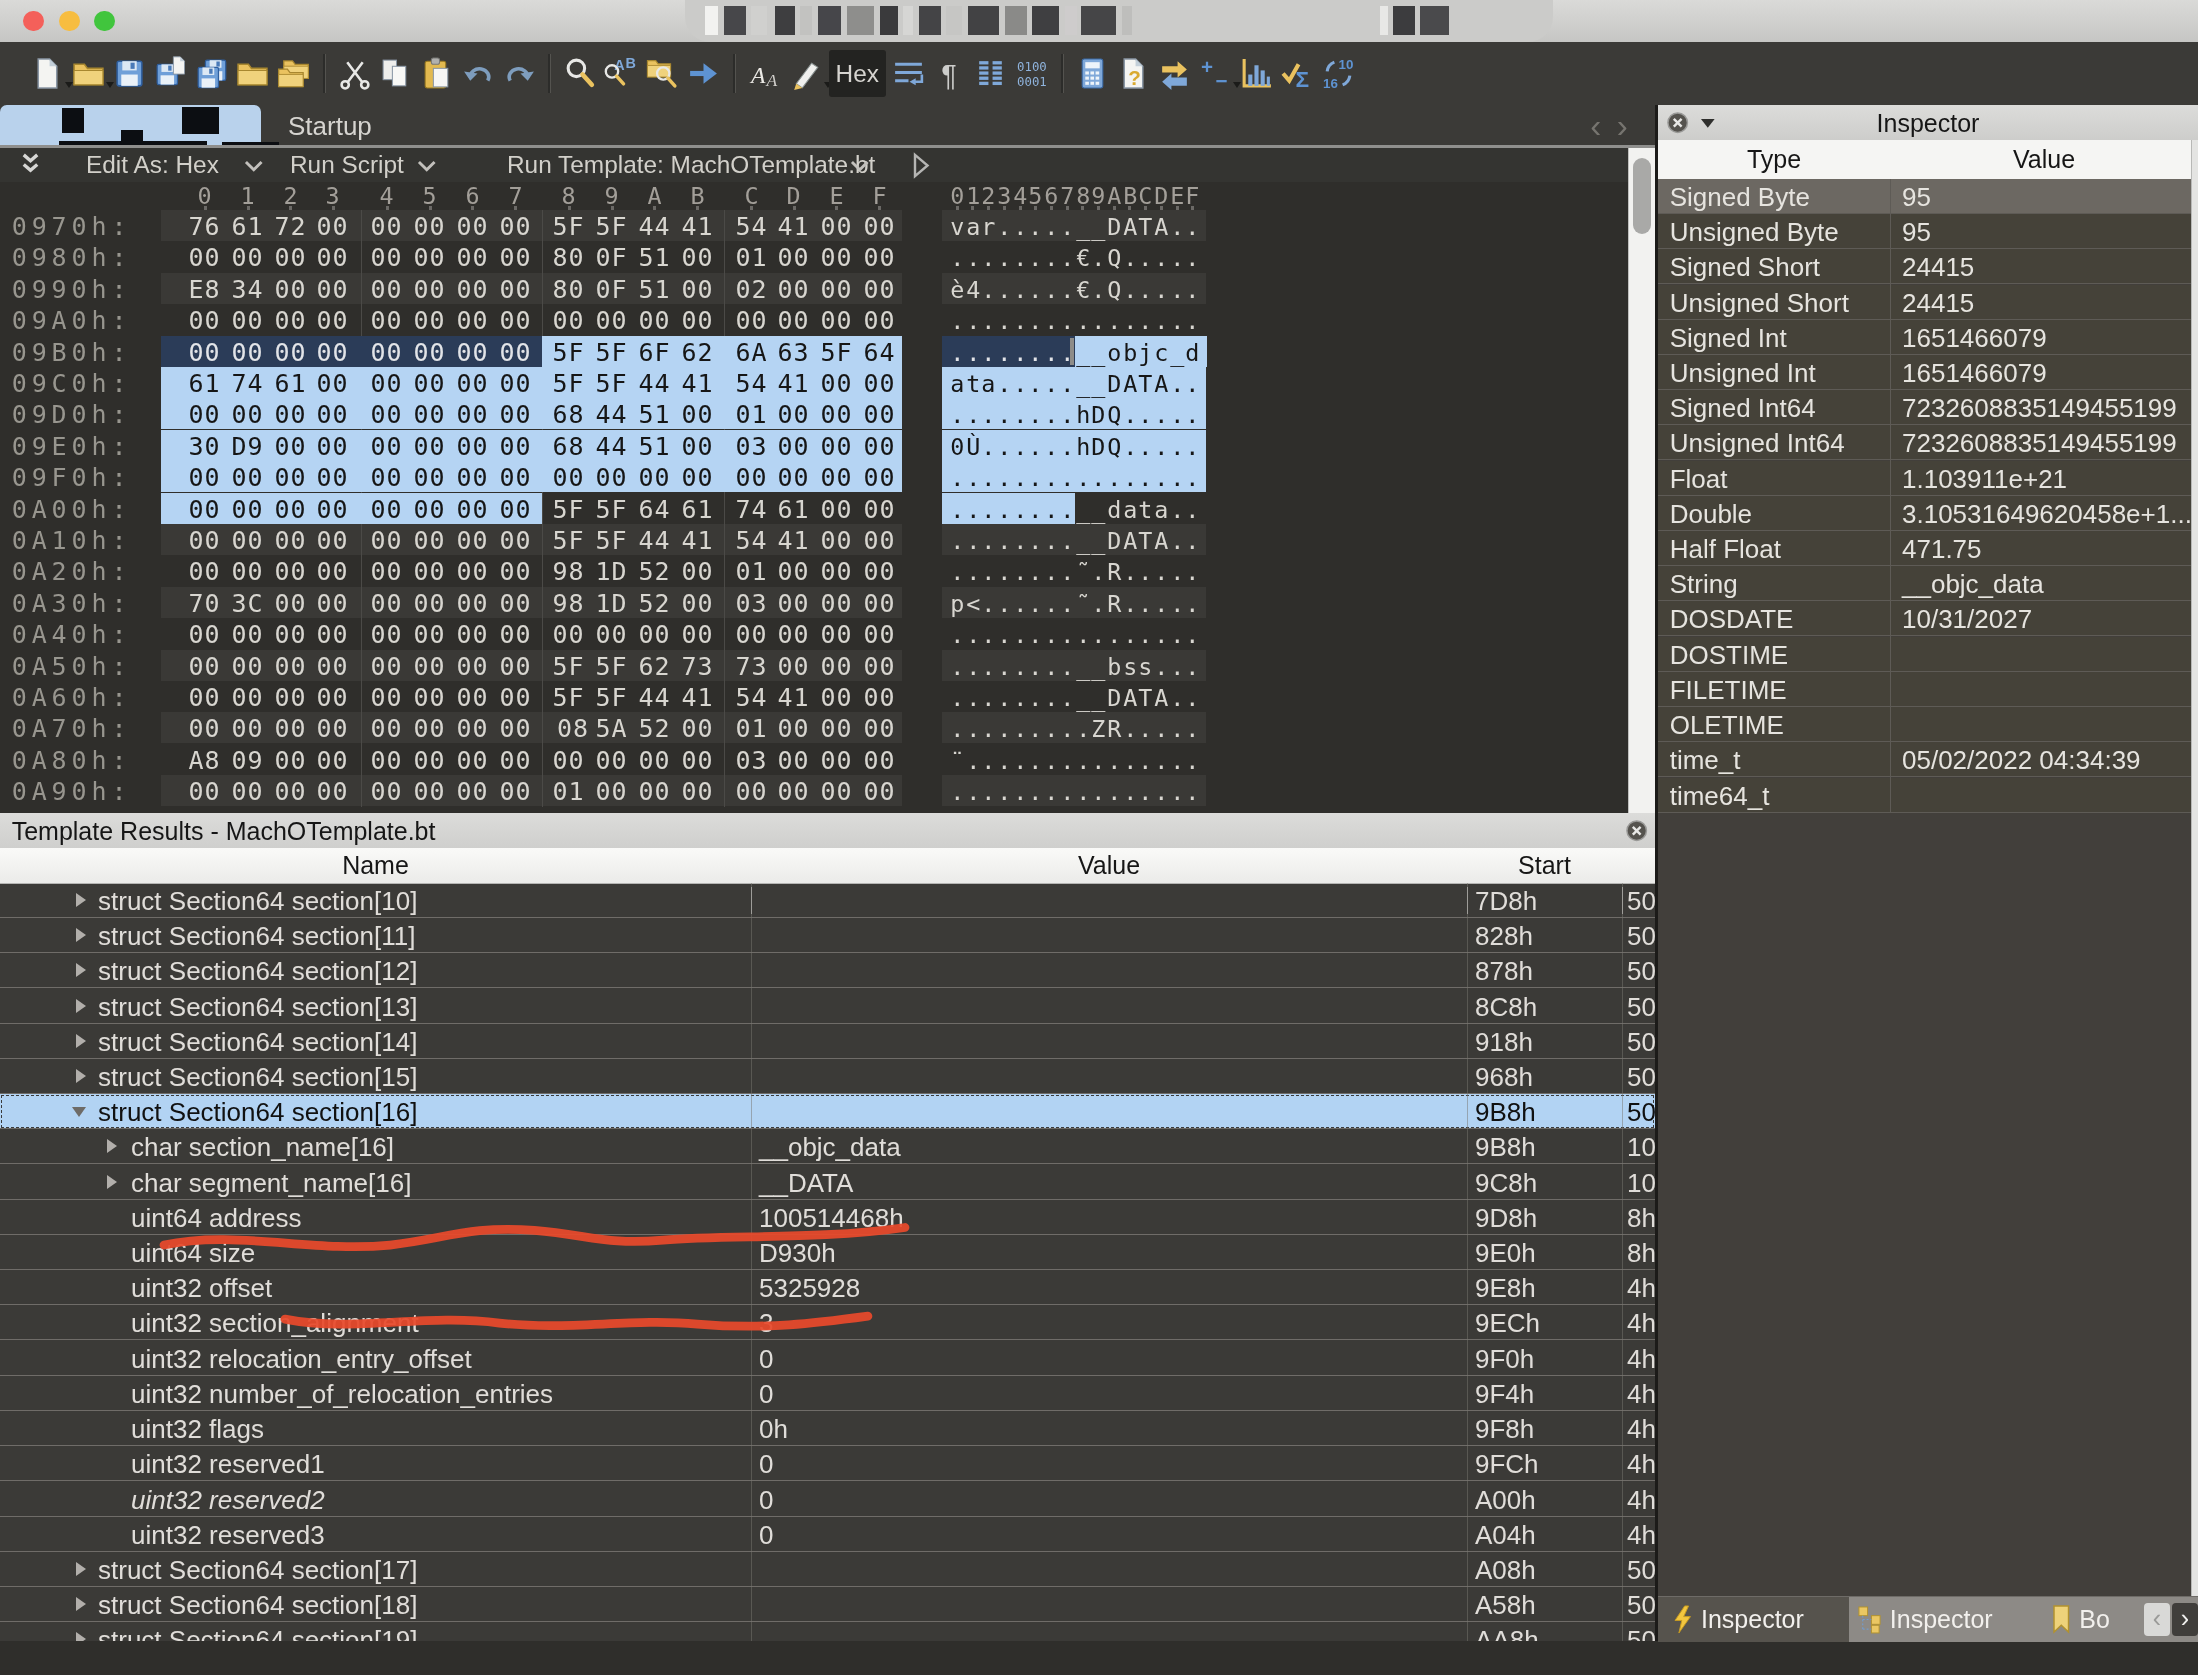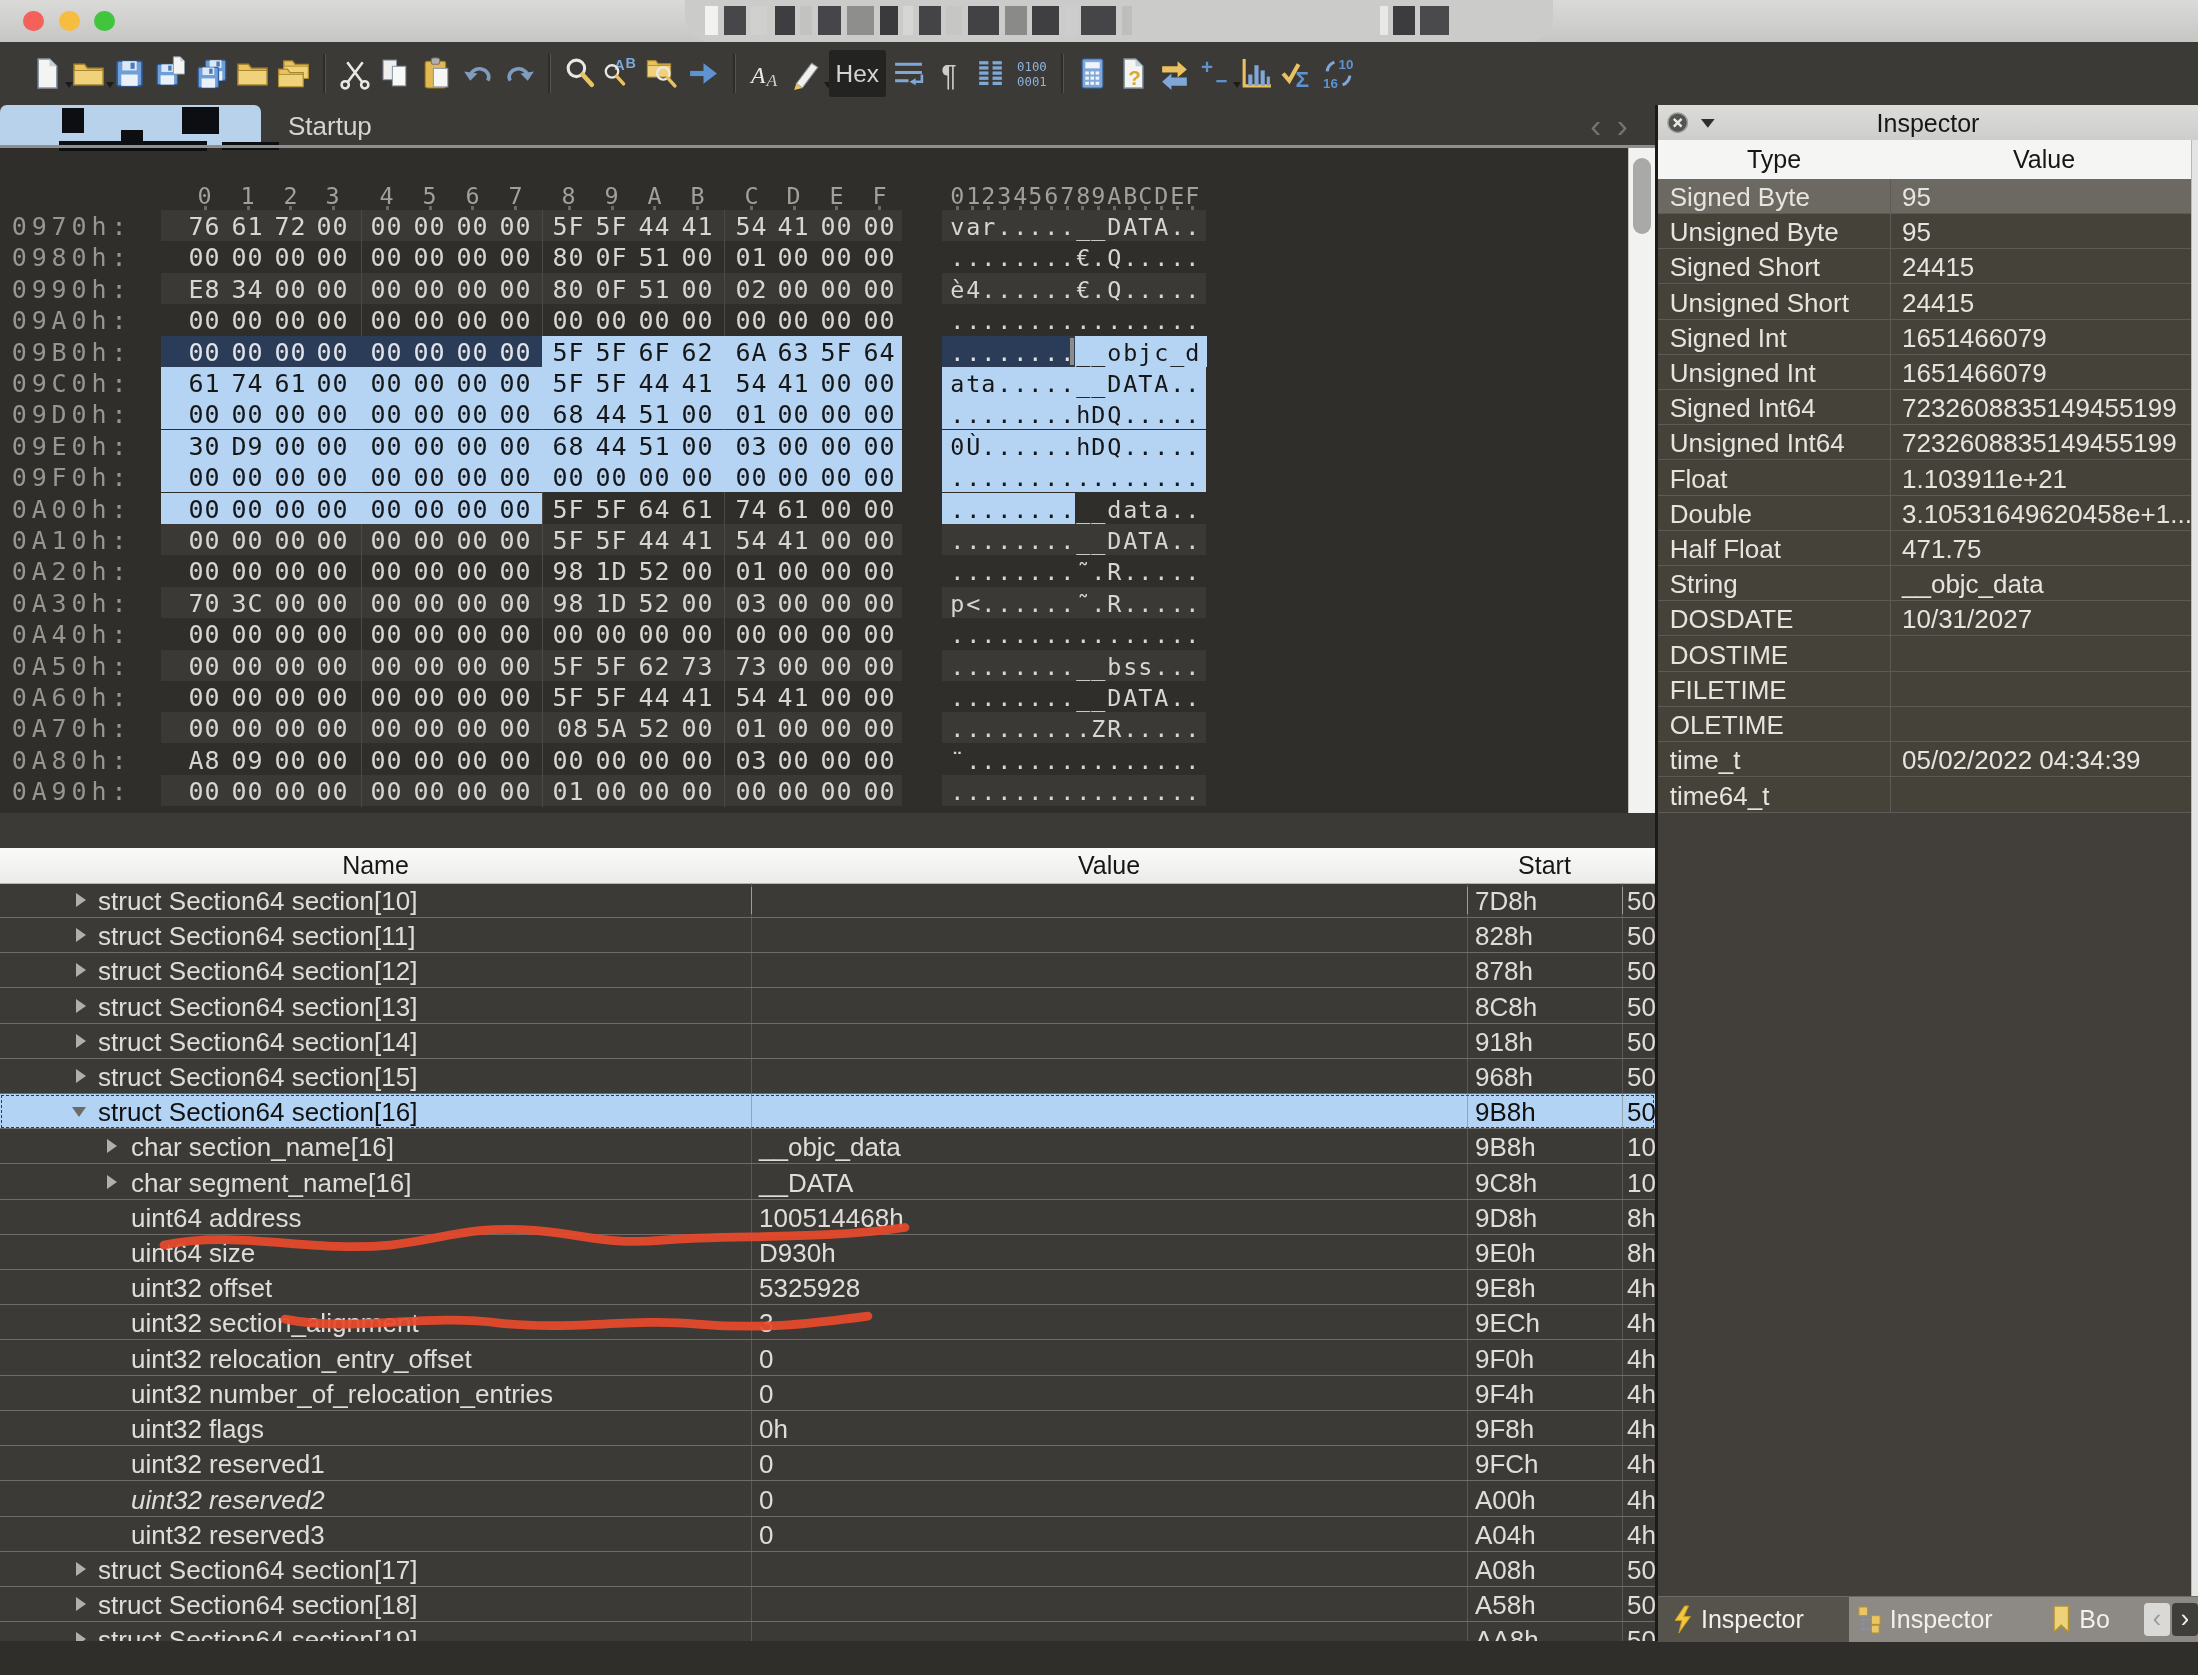--- a/index.html
+++ b/index.html
@@ -394,20 +394,40 @@
       </div>
     <div id="tab-startup"><span>Startup</span></div>
     <div id="tab-nav">‹›</div>
     <svg class="abs" style="left:1627px;top:115px" width="29" height="25" viewBox="0 0 30 26">
         <path d="M4 3 h22" stroke="#a3a3a1" stroke-width="3" fill="none"></path>
         <path d="M6 8 l9 7 9 -7 M6 16 l9 7 9 -7" stroke="#a3a3a1" stroke-width="3" fill="none"></path>
       </svg>
   </div>
   <div id="tabbar-border" class="abs"></div>
 
+  <div id="hexbar" class="abs">
+    <svg class="abs" style="left:15.6px;top:3.9px" width="29" height="27" viewBox="0 0 30 28">
+        <path d="M8 3 l7 6 7 -6 M8 13 l7 6 7 -6" stroke="#d6d6d4" stroke-width="3.5" fill="none"></path>
+      </svg>
+    <span class="lbl" style="left:86px">Edit As: Hex</span>
+    <svg class="dcaret" style="left:244px" width="19.5" height="12.7" viewBox="0 0 20 13">
+        <path d="M2 2 l8 8 8 -8" stroke="#c2c0bc" stroke-width="3" fill="none"></path>
+      </svg>
+    <span class="lbl" style="left:290px">Run Script</span>
+    <svg class="dcaret" style="left:417px" width="19.5" height="12.7" viewBox="0 0 20 13">
+        <path d="M2 2 l8 8 8 -8" stroke="#c2c0bc" stroke-width="3" fill="none"></path>
+      </svg>
+    <span class="lbl" style="left:507px">Run Template: MachOTemplate.bt</span>
+    <svg class="dcaret" style="left:850px" width="19.5" height="12.7" viewBox="0 0 20 13">
+        <path d="M2 2 l8 8 8 -8" stroke="#c2c0bc" stroke-width="3" fill="none"></path>
+      </svg>
+    <svg class="abs" style="left:912px;top:3.9px" width="19.5" height="27" viewBox="0 0 20 28">
+        <path d="M3 3 L16 14 L3 25 Z" fill="none" stroke="#b5b5b3" stroke-width="2.5"></path>
+      </svg>
+  </div>
 
   <div id="hexpane" class="abs">
     <div id="hexheader">
         <div class="hb" style="left: 184px; width: 41px;">0</div>
         <div class="tick" style="left: 204px;"></div>
         <div class="hb" style="left: 227px; width: 41px;">1</div>
         <div class="tick" style="left: 247px;"></div>
         <div class="hb" style="left: 270px; width: 41px;">2</div>
         <div class="tick" style="left: 289px;"></div>
         <div class="hb" style="left: 312px; width: 41px;">3</div>
@@ -1299,20 +1319,27 @@
             <path d="M2 1 h15 v27 l-7.5 -7 -7.5 7 Z" fill="#eed27a" stroke="#b2922f" stroke-width="1.5"></path>
           </svg>
         <span>Bo</span>
       </div>
       <div class="bscroll" id="bscroll-left">‹</div>
       <div class="bscroll" id="bscroll-right">›</div>
     </div>
   </div>
 
   <div id="template" class="abs">
+    <div id="tpl-header">
+      <span id="tpl-title">Template Results - MachOTemplate.bt</span>
+      <svg style="position:absolute;left:1625px;top:5.9px" width="23.4" height="23.4" viewBox="0 0 24 24">
+          <circle cx="12" cy="12" r="10" fill="#55534e" stroke="#9a9a98" stroke-width="1.5"></circle>
+          <path d="M8 8 L16 16 M16 8 L8 16" stroke="#e8e8e6" stroke-width="2.5"></path>
+        </svg>
+    </div>
     <div id="tpl-colhdr">
       <span class="tcol" style="left:0;width:751px">Name</span>
       <span class="tcol" style="left:751px;width:716px">Value</span>
       <span class="tcol" style="left:1467px;width:155px">Start</span>
       <span class="tcolsep" style="left:751px"></span>
         <span class="tcolsep" style="left:1467px"></span>
         <span class="tcolsep" style="left:1622px"></span>
     </div>
     <div id="tpl-rows">
         <div class="trow" style="top: 0px;">

